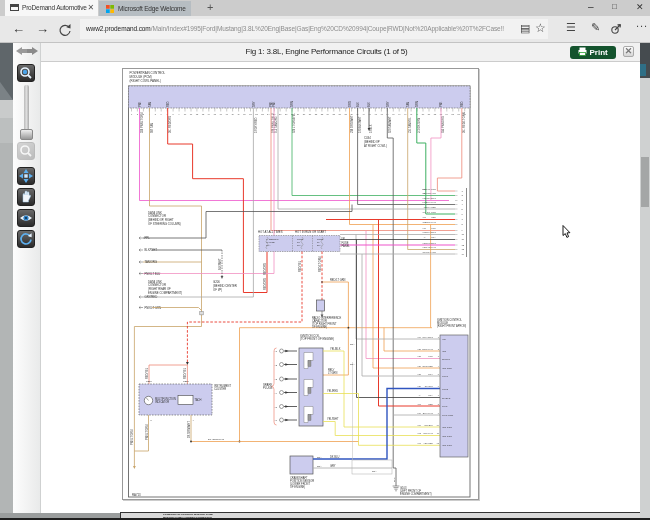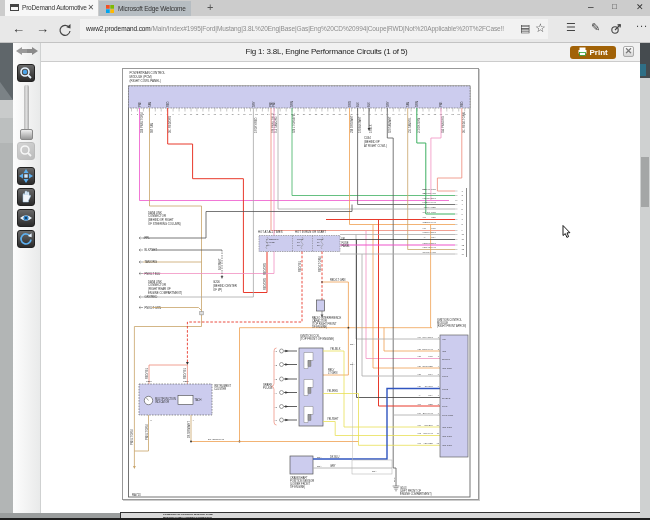--- a/index.html
+++ b/index.html
@@ -26,21 +26,21 @@
 
 #underlay { position:absolute; left:0; top:43px; width:13px; height:477px; background:#b2b5b5; }
 #underlay .d1 { position:absolute; left:0; top:0; width:13px; height:57px; background:#5f666a; }
 #underlay .d1:after { content:""; position:absolute; left:0; bottom:0; width:0; height:0; border-left:13px solid #7b8286; border-top:18px solid transparent; }
 #underlay .d2 { position:absolute; left:0; top:57px; width:13px; height:18px; background:#c9cbcb; }
 #underlay .d3 { position:absolute; left:0; top:75px; width:13px; height:25px; background:#bcbfbf; }
 #sidebar { position:absolute; left:13px; top:43px; width:28px; height:470px; background:linear-gradient(90deg,#fdfdfd,#e9eaea); border-right:1px solid #cfd1d1; }
 .sbtn { position:absolute; left:4px; width:18px; height:18px; background:linear-gradient(180deg,#6a6a6a,#2a2a2a); border:1px solid #222; border-radius:3px; }
 #titlebar { position:absolute; left:41px; top:43px; width:599px; height:19px; background:#f1f1f1; border-bottom:1px solid #ccc; }
 #titlebar .t { position:absolute; left:0; right:28px; top:4px; text-align:center; font-size:8px; letter-spacing:-0.2px; color:#222; }
-#printbtn { position:absolute; left:529px; top:3px; width:46px; height:13px; background:#a16207; border-radius:3px; color:#fff; font-size:8px; line-height:13px; text-align:center; font-weight:bold; }
+#printbtn { position:absolute; left:529px; top:3px; width:46px; height:13px; background:#14532d; border-radius:3px; color:#fff; font-size:8px; line-height:13px; text-align:center; font-weight:bold; }
 #closebtn { position:absolute; left:582px; top:3px; width:11px; height:11px; background:linear-gradient(180deg,#fdfdfd,#d5d5d5); border:1px solid #aaa; border-radius:2px; color:#777; font-size:9px; line-height:9px; text-align:center; font-weight:bold; }
 #viewerbg { position:absolute; left:41px; top:62px; width:599px; height:451px; background:#ffffff; }
 #scrollzone { position:absolute; left:640px; top:43px; width:10px; height:477px; background:#cfd1d1; }
 #scrollzone .dk { position:absolute; left:0; top:0; width:10px; height:35px; background:#454b4f; }
 #scrollzone .th { position:absolute; left:1px; top:114px; width:8px; height:50px; background:#a4a6a6; }
 #page { position:absolute; left:122px; top:68px; width:357px; height:432px; background:#ffffff; border:1px solid #999; box-shadow:1px 1px 0 #ccc; }
 #page2 { position:absolute; left:120px; top:512px; width:520px; height:8px; background:#d9d9d9; border-top:1px solid #333; border-left:1px solid #333; }
 #botgray { position:absolute; left:0; top:513px; width:120px; height:7px; background:#9a9d9d; }
 #botblack { position:absolute; left:0; top:518px; width:650px; height:2px; background:#1e1e1e; }
 #cursor { position:absolute; left:562px; top:225px; }

